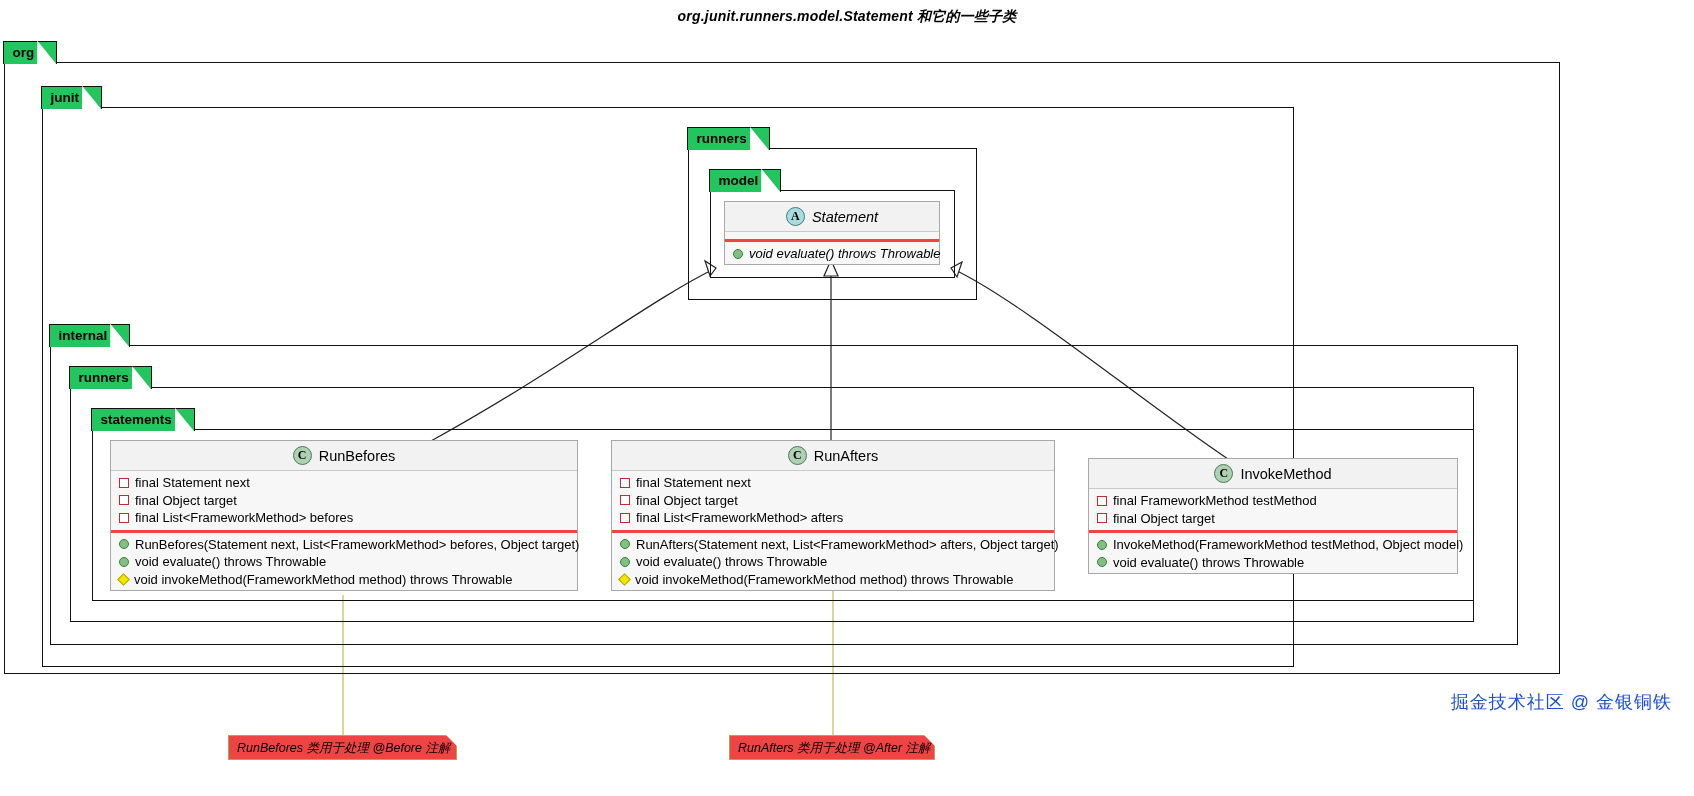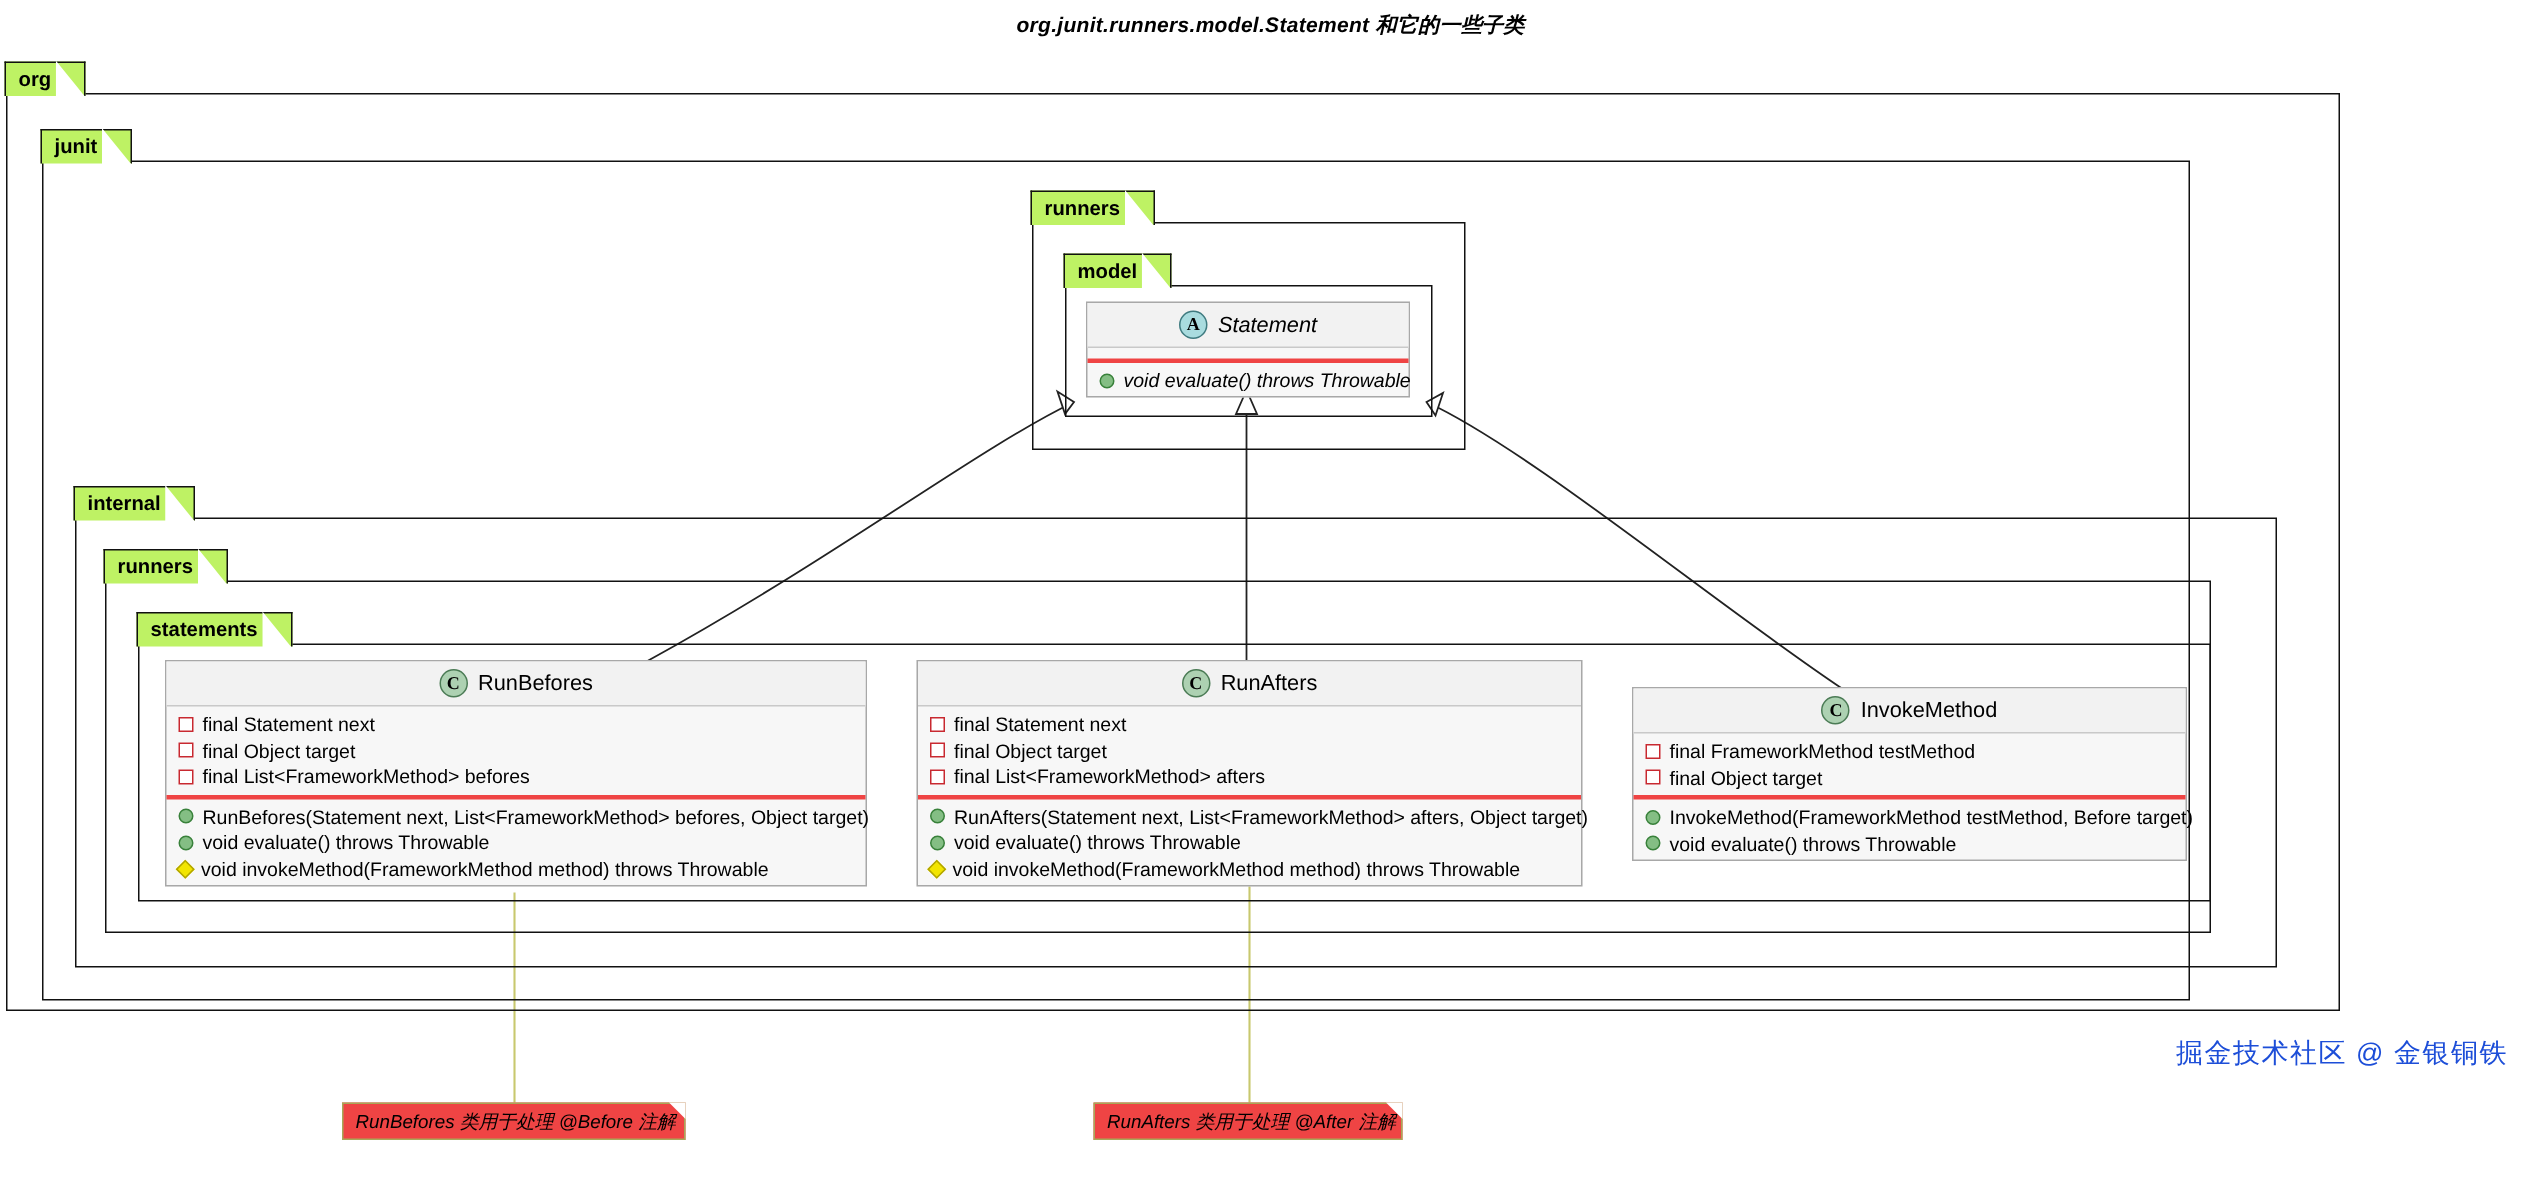--- a/index.html
+++ b/index.html
@@ -6,21 +6,21 @@
   body{width:1694px;height:796px;position:relative;overflow:hidden;
        font-family:"Liberation Sans","DejaVu Sans",sans-serif;color:#000;}
   #canvas{position:absolute;left:0;top:0;width:1694px;height:796px;}
 
   .diagram-title{position:absolute;left:0;top:8px;width:1694px;text-align:center;
       font-size:14px;font-weight:bold;font-style:italic;letter-spacing:.2px;}
 
   
   .pkg{position:absolute;border:1.6px solid #111;background:transparent;box-sizing:border-box;}
   .pkg-tab{position:absolute;top:-22px;left:-1.6px;height:23px;
-      border:1.6px solid #111;border-bottom:none;background:#bef264;box-sizing:border-box;
+      border:1.6px solid #111;border-bottom:none;background:#22c55e;box-sizing:border-box;
       font-size:13.5px;font-weight:bold;line-height:21px;padding:0 22px 0 8px;white-space:nowrap;}
   .pkg-tab::after{content:"";position:absolute;right:-1px;top:-1.6px;width:20px;height:24.6px;
       background:#fff;border-left:none;
       clip-path:polygon(0 0,100% 100%,0 100%);
       border-bottom:none;}
 
   
   .cls{position:absolute;border:1px solid #a8a8a8;background:#f7f7f7;box-sizing:border-box;
        box-shadow:0 0 0 0 rgba(0,0,0,0);}
   .cls-header{height:29px;display:flex;align-items:center;justify-content:center;
@@ -77,21 +77,21 @@
 
     <path d="M 4 40 L 34 40 L 44 62 L 4 62 Z" fill="none" stroke="none"></path>
   </svg>
 
   <div class="pkg" style="left:4px;top:62px;width:1556px;height:612px;">
     <div class="pkg-tab">
       <span>org</span>
     </div>
   </div>
 
-  <div class="pkg" style="left:28px;top:107px;width:1432px;height:560px;">
+  <div class="pkg" style="left:42px;top:107px;width:1252px;height:560px;">
     <div class="pkg-tab">
       <span>junit</span>
     </div>
   </div>
 
   <div class="pkg" style="left:688px;top:148px;width:289px;height:152px;">
     <div class="pkg-tab">
       <span>runners</span>
     </div>
   </div>
@@ -215,21 +215,21 @@
         <span>final FrameworkMethod testMethod</span>
       </div>
       <div class="row">
         <span class="mark field-private"></span>
         <span>final Object target</span>
       </div>
     </div>
     <div class="sect">
       <div class="row">
         <span class="mark method-public"></span>
-        <span>InvokeMethod(FrameworkMethod testMethod, Before target)</span>
+        <span>InvokeMethod(FrameworkMethod testMethod, Object model)</span>
       </div>
       <div class="row">
         <span class="mark method-public"></span>
         <span>void evaluate() throws Throwable</span>
       </div>
     </div>
   </div>
 
   <div class="note" style="left:228px;top:735px;width:229px;height:25px;">
     <span class="fold"></span>

